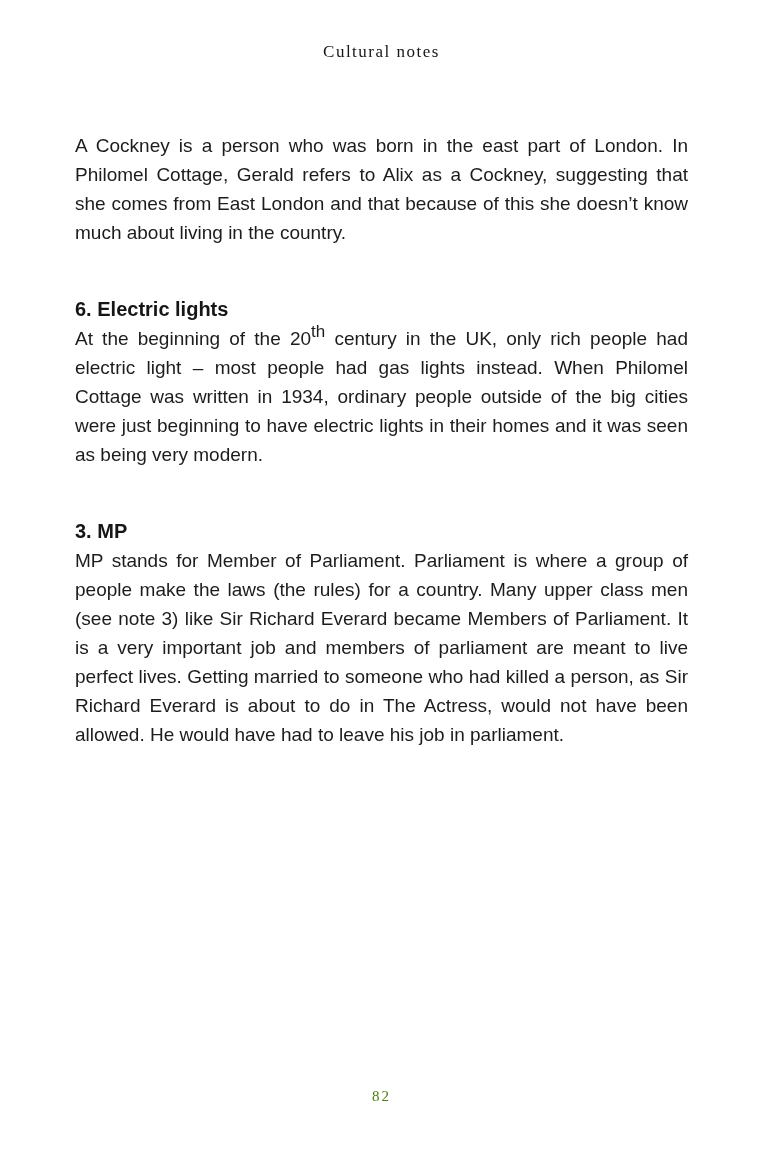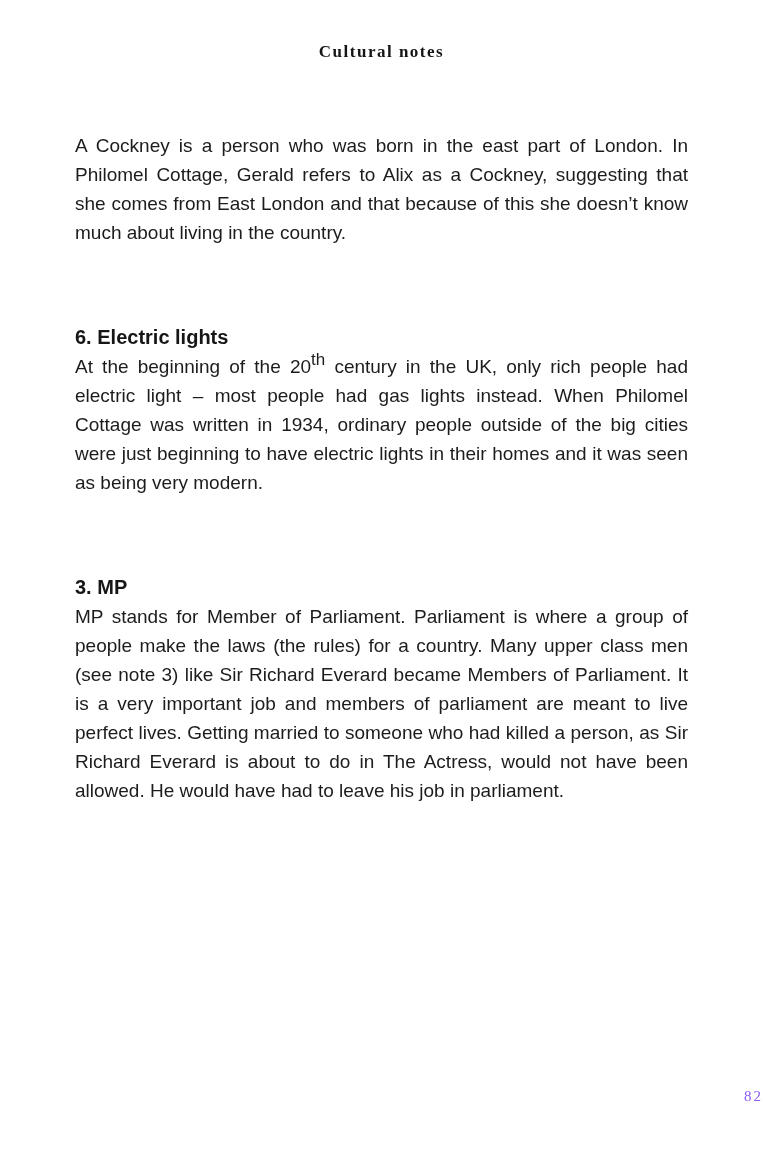--- a/index.html
+++ b/index.html
@@ -16,33 +16,33 @@
     font-family: "Liberation Sans", sans-serif;
     color: #1c1c1c;
   }
   .running-head {
     position: absolute;
     top: 42px;
     left: 0;
     width: 100%;
     text-align: center;
     font-family: "Liberation Serif", serif;
-    font-weight: bold;
+    font-weight: normal;
     font-size: 17px;
     letter-spacing: 1.5px;
     color: #161616;
   }
   .content {
     position: absolute;
     top: 131px;
     left: 75px;
     width: 613px;
   }
   .section + .section {
-    margin-top: 76px;
+    margin-top: 48px;
   }
   .section-heading {
     font-size: 20px;
     line-height: 29px;
     font-weight: bold;
     color: #161616;
     margin: 0;
   }
   .section-paragraph {
     font-size: 19px;
@@ -57,25 +57,25 @@
     font-size: 17px;
     position: relative;
     top: -0.45em;
     line-height: 0;
   }
   .page-number {
     position: absolute;
     top: 1088px;
     left: 0;
     width: 100%;
-    text-align: right;
+    text-align: center;
     font-family: "Liberation Serif", serif;
     font-size: 15px;
     letter-spacing: 2px;
-    color: #8b5cf6;
+    color: #4d7c0f;
   }
 </style>
 </head>
 <body>
 
 <div class="page">
 
   <div class="running-head">Cultural notes</div>
 
   <div class="content">

